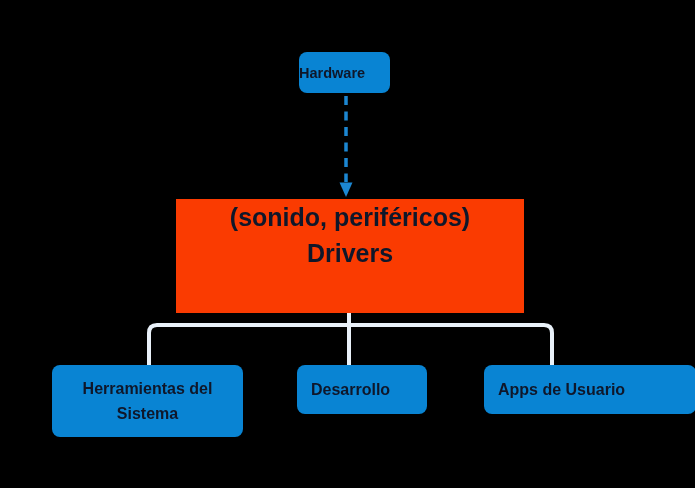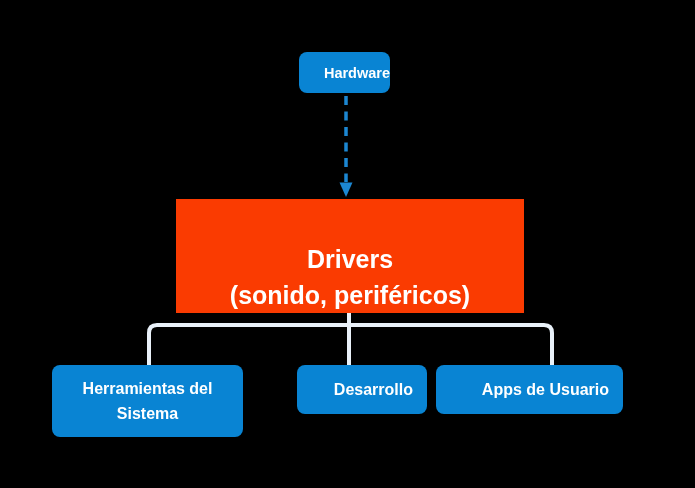--- a/index.html
+++ b/index.html
@@ -17,23 +17,23 @@
   }
   .edges {
     position: absolute;
     left: 0;
     top: 0;
   }
   .node {
     position: absolute;
     display: flex;
     align-items: center;
-    justify-content: flex-end;
+    justify-content: flex-start;
     text-align: center;
-    color: #ffffff;
+    color: #0f172a;
     box-sizing: border-box;
   }
   .node-blue {
     background: #0984d3;
     border-radius: 8px;
   }
   .node-hardware {
     left: 299px;
     top: 52px;
     width: 91px;
@@ -64,22 +64,22 @@
     left: 52px;
     width: 191px;
     height: 72px;
   }
   .node-desarrollo {
     left: 297px;
     width: 130px;
     height: 49px;
   }
   .node-apps {
-    left: 436px;
-    width: 187px;
+    left: 484px;
+    width: 212px;
     height: 49px;
   }
 </style>
 </head>
 <body>
 
 <div class="canvas">
 
   <svg class="edges" width="695" height="488" viewBox="0 0 695 488">
 
@@ -89,22 +89,22 @@
     <path d="M149 366 L149 333 Q149 325 157 325 L544 325 Q552 325 552 333 L552 366" fill="none" stroke="#e9f1f9" stroke-width="4" stroke-linecap="butt"></path>
 
     <line x1="349" y1="312" x2="349" y2="366" stroke="#e9f1f9" stroke-width="4"></line>
   </svg>
 
   <div class="node node-blue node-hardware">
     <span>Hardware</span>
   </div>
 
   <div class="node node-drivers">
+    <div>(sonido, periféricos)</div>
     <div>Drivers</div>
-    <div>(sonido, periféricos)</div>
   </div>
 
   <div class="node node-blue node-child node-herramientas">
     <span>Herramientas del Sistema</span>
   </div>
 
   <div class="node node-blue node-child node-desarrollo">
     <span>Desarrollo</span>
   </div>
 

